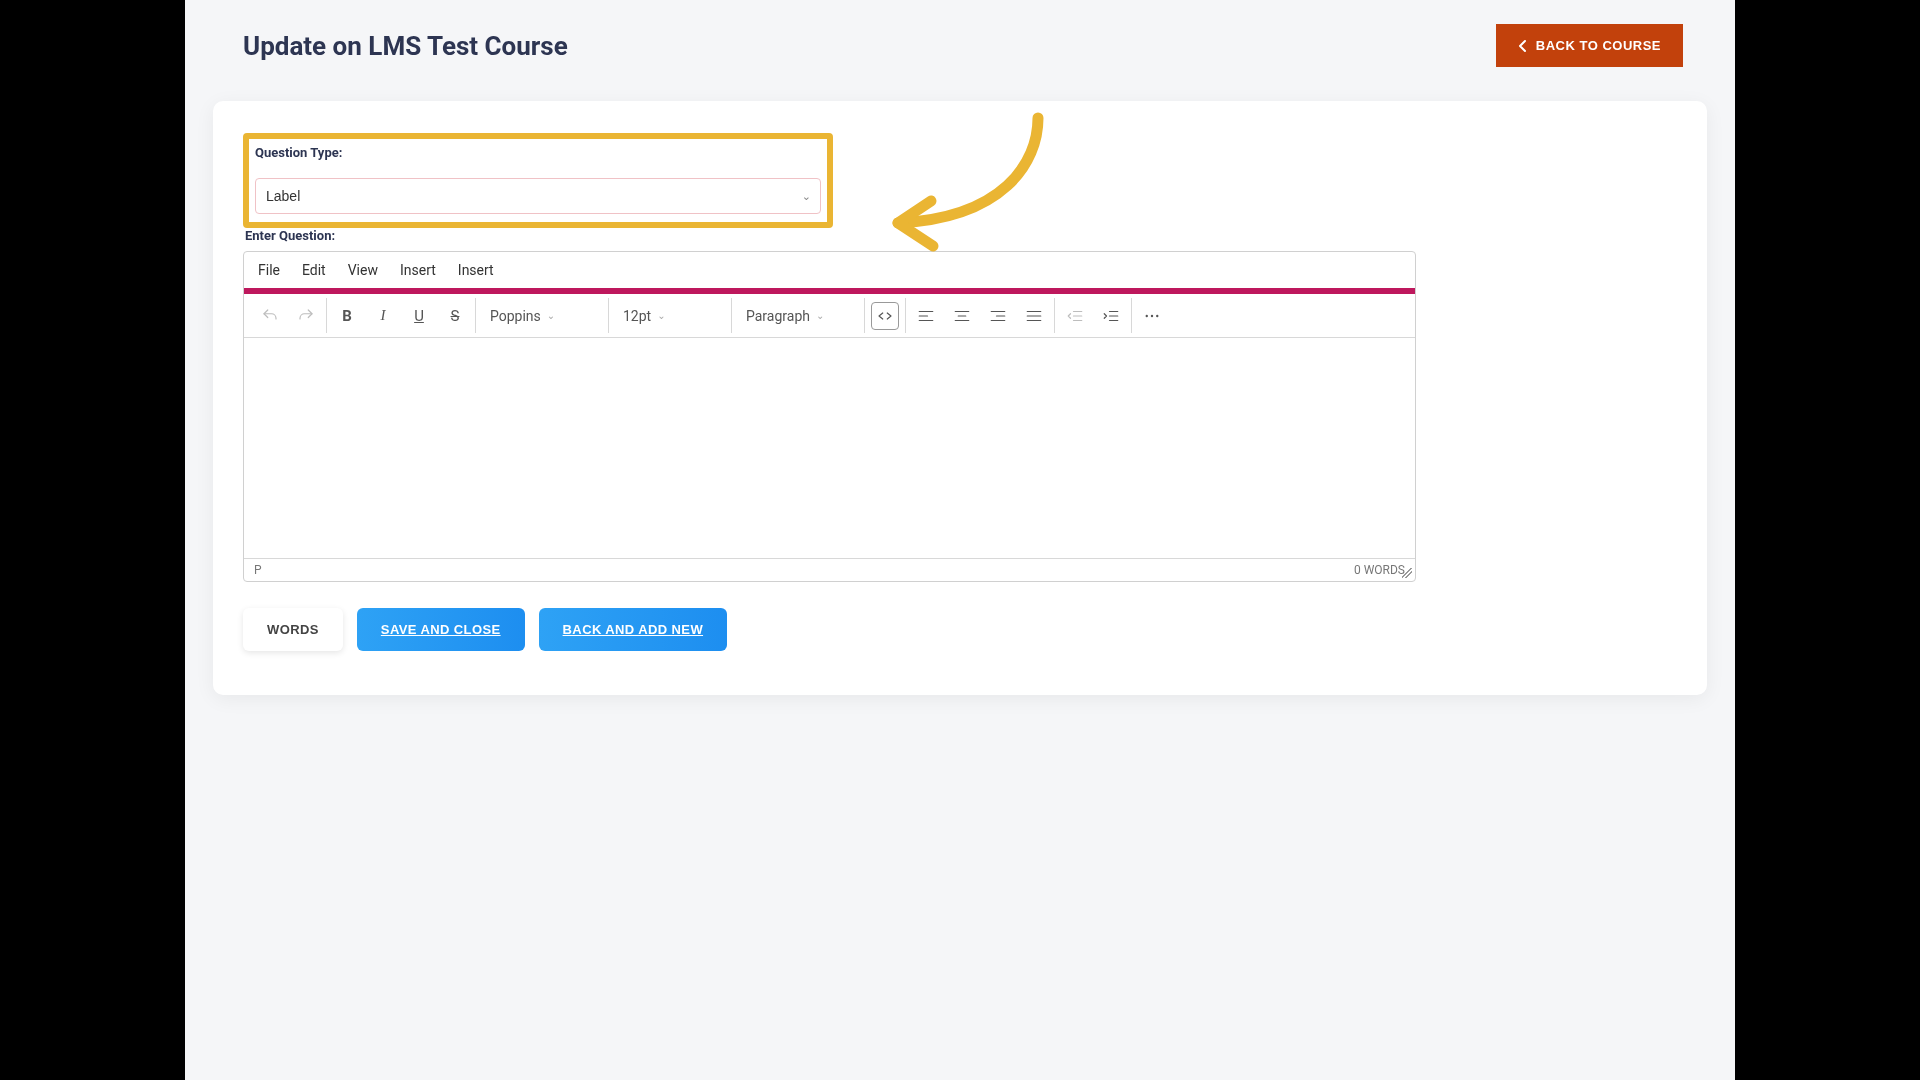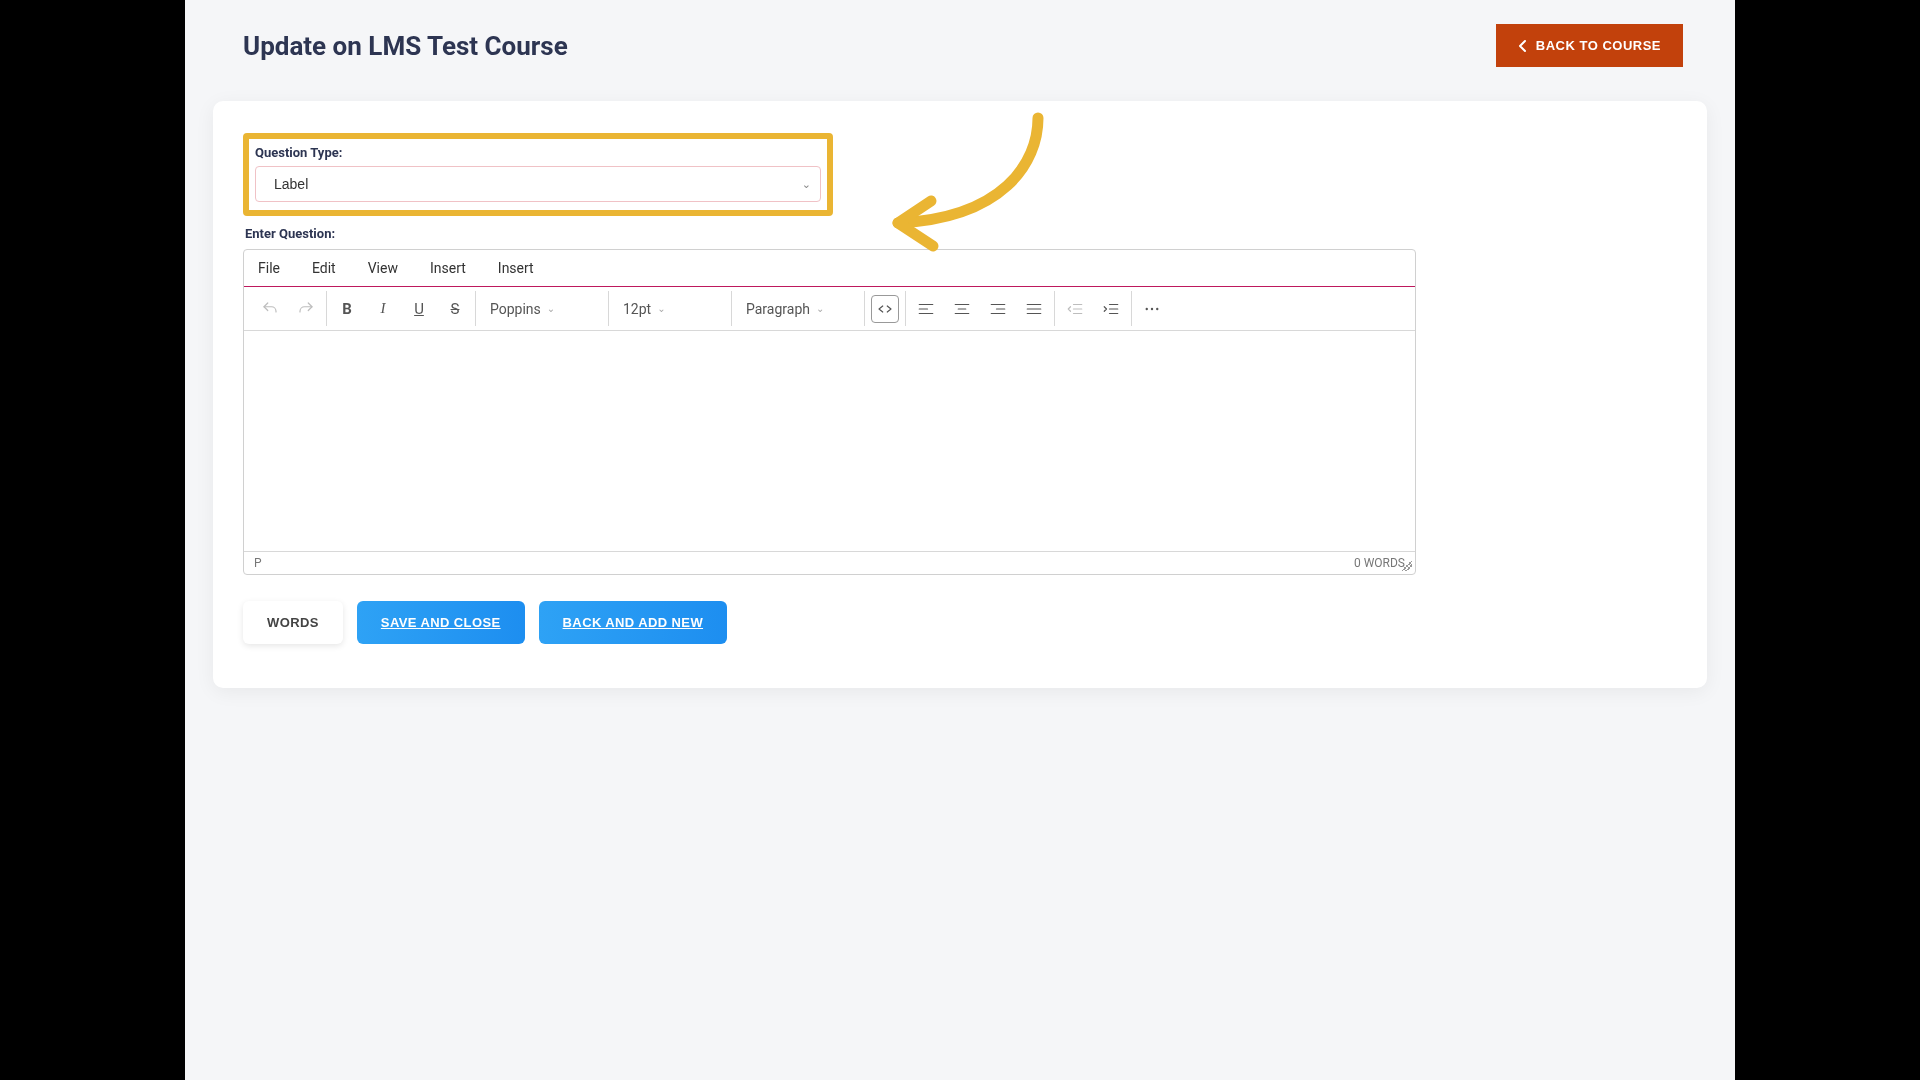--- a/index.html
+++ b/index.html
@@ -58,33 +58,33 @@
     border: 6px solid #eab533;
     border-radius: 4px;
     padding: 6px 6px 8px 6px;
     width: 590px;
     position: relative;
   }
   .field-label {
     font-size: 13px;
     font-weight: 700;
     color: #2d3552;
-    margin-bottom: 6px;
+    margin-bottom: 18px;
     display: block;
   }
   .select-wrap {
     position: relative;
     width: 100%;
   }
   .select-wrap select {
     width: 100%;
     height: 36px;
     border: 1px solid #f0c2c6;
     border-radius: 4px;
-    padding: 0 18px;
+    padding: 0 10px;
     font-size: 14px;
     color: #333;
     background: #fff;
     appearance: none;
     -webkit-appearance: none;
     cursor: pointer;
   }
   .select-chevron {
     position: absolute;
     right: 10px;
@@ -92,36 +92,35 @@
     transform: translateY(-50%);
     pointer-events: none;
     color: #888;
     font-size: 11px;
   }
 
   .q-label {
     font-size: 13px;
     font-weight: 700;
     color: #2d3552;
-    margin-top: 10px;
     margin-bottom: 8px;
     display: block;
     margin-left: 2px;
   }
 
   .editor {
     border: 1px solid #d0d0d0;
     border-radius: 4px;
     width: 1173px;
   }
   .menubar {
     display: flex;
-    gap: 32px;
+    gap: 22px;
     padding: 10px 14px;
-    border-bottom: 1px solid #be185d;
+    border-bottom: 6px solid #be185d;
     font-size: 14px;
     color: #333;
   }
   .menubar span { cursor: pointer; }
 
   .toolbar {
     display: flex;
     align-items: center;
     border-bottom: 1px solid #d8d8d8;
     padding: 4px 6px;

